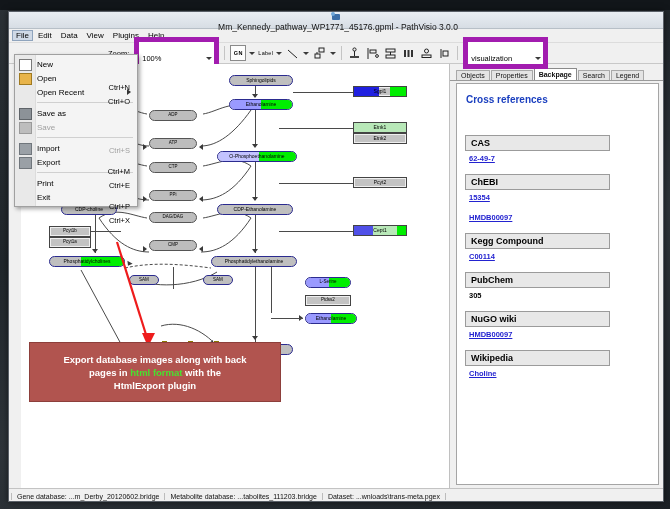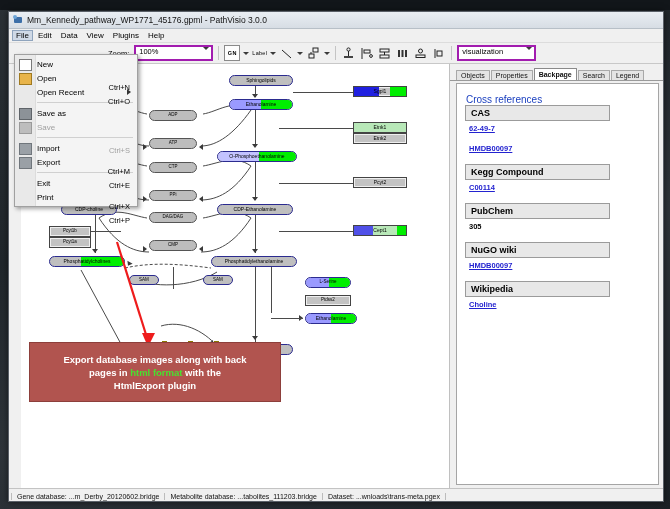--- a/index.html
+++ b/index.html
@@ -25,20 +25,21 @@
     border:1px solid #5a6068;
     box-shadow:0 0 6px rgba(0,0,0,.55);
     overflow:hidden;
   }
   
   #titlebar{
     height:16px;background:linear-gradient(#e9eef3,#d7dde4);
     border-bottom:1px solid #b7bfc7;
     display:flex;align-items:center;padding-left:4px;
     position:relative;
+    flex-direction:column;
   }
   #titlebar .tb-icon{
     width:10px;height:10px;margin-right:4px;flex:none;
     position:relative;
   }
   #titlebar .tb-icon:before{
     content:"";position:absolute;left:1px;top:2px;width:8px;height:6px;
     background:#3d6fa8;border-radius:1px;
   }
   #titlebar .tb-icon:after{
@@ -57,23 +58,23 @@
   .menu-item.open{background:#cfd9e6;border:1px solid #8fa4bd;padding:0px 3px;}
   
   #toolbar{
     height:20px;background:#f0f0f0;border-bottom:1px solid #c8c8c8;
     display:flex;align-items:center;padding-left:4px;gap:3px;
     position:relative;
   }
   .tb-sep{width:1px;height:14px;background:#c4c4c4;margin:0 2px;}
   .zoom-label{font-size:7.5px;margin-right:2px;}
   .combo{
-    height:12px;border:2px solid #a21caf;background:#fff;
-    display:flex;justify-content:space-between;
-    font-size:7.5px;padding:0 2px 0 3px;
+    height:12px;border:5px solid #a21caf;background:#fff;
+    display:flex;align-items:center;justify-content:space-between;
+    font-size:7.5px;padding:10px 2px 0 3px;
   }
   .combo .arr{
     width:0;height:0;border-left:3px solid transparent;border-right:3px solid transparent;
     border-top:3px solid #3a3a3a;margin-left:4px;
   }
   .tbtn{
     width:14px;height:14px;border:1px solid #8a8a8a;background:#fdfdfd;
     display:flex;align-items:center;justify-content:center;
     font-size:5px;overflow:hidden;
   }
@@ -162,21 +163,21 @@
     font-size:7px;padding:1px 4px;border:1px solid #a8a8a8;
     border-bottom:none;background:#e4e4e4;color:#111;white-space:nowrap;
     border-radius:1px 1px 0 0;
   }
   .tab.active{background:#fff;font-weight:bold;padding:2px 4px;border-color:#8a8a8a;}
   #panel-body{
     flex:1;background:#fff;border:1px solid #a5a5a5;margin:2px 4px 3px 6px;
     padding:7px 8px;overflow:hidden;position:relative;
   }
   #cross-ref-title{
-    color:#1a3fbf;font-weight:normal;font-size:10px;margin:3px 0 0 1px;
+    color:#1a3fbf;font-weight:bold;font-size:10px;margin:3px 0 30px 1px;
   }
   .xr-head{
     border:1px solid #9b9b9b;background:#e8e8e8;
     font-weight:bold;font-size:9px;padding:2px 5px;margin-bottom:3px;
     width:145px;box-sizing:border-box;
   }
   .xr-val{
     font-size:7.5px;margin:0 0 11px 4px;color:#2323d0;
     text-decoration:underline;font-weight:bold;
   }
@@ -531,20 +532,22 @@
           <div class="tab">Properties</div>
           <div class="tab active">Backpage</div>
           <div class="tab">Search</div>
           <div class="tab">Legend</div>
         </div>
         <div id="panel-body">
           <div id="cross-ref-title">Cross references</div>
           <div id="xref-list">
               <div class="xr-head">CAS</div>
               <div class="xr-val">62-49-7</div>
+              <div class="xr-head">ChEBI</div>
+              <div class="xr-val">15354</div>
               <div class="xr-val">HMDB00097</div>
               <div class="xr-head">Kegg Compound</div>
               <div class="xr-val">C00114</div>
               <div class="xr-head">PubChem</div>
               <div class="xr-val plain">305</div>
               <div class="xr-head">NuGO wiki</div>
               <div class="xr-val">HMDB00097</div>
               <div class="xr-head">Wikipedia</div>
               <div class="xr-val">Choline</div>
             </div>
@@ -591,24 +594,24 @@
             <span>Import</span>
             <span class="acc">Ctrl+M</span>
           </div>
           <div class="mi">
             <span class="mic" style="background: rgb(154, 160, 166); border: 1px solid rgb(112, 118, 124);"></span>
             <span>Export</span>
             <span class="acc">Ctrl+E</span>
           </div>
           <div class="msep"></div>
           <div class="mi">
+            <span>Print</span>
+            <span class="acc">Ctrl+P</span>
+          </div>
+          <div class="mi">
             <span>Exit</span>
             <span class="acc">Ctrl+X</span>
           </div>
-          <div class="mi">
-            <span>Print</span>
-            <span class="acc">Ctrl+P</span>
-          </div>
         </div>
     </div>
 
   </div>
 </div>
 
 </body></html>

